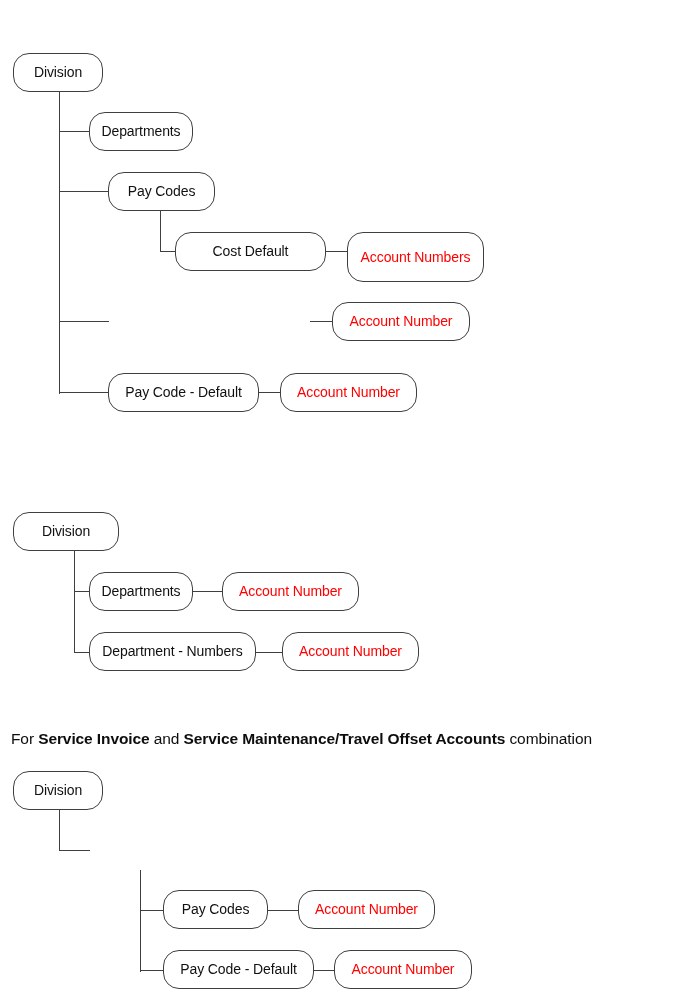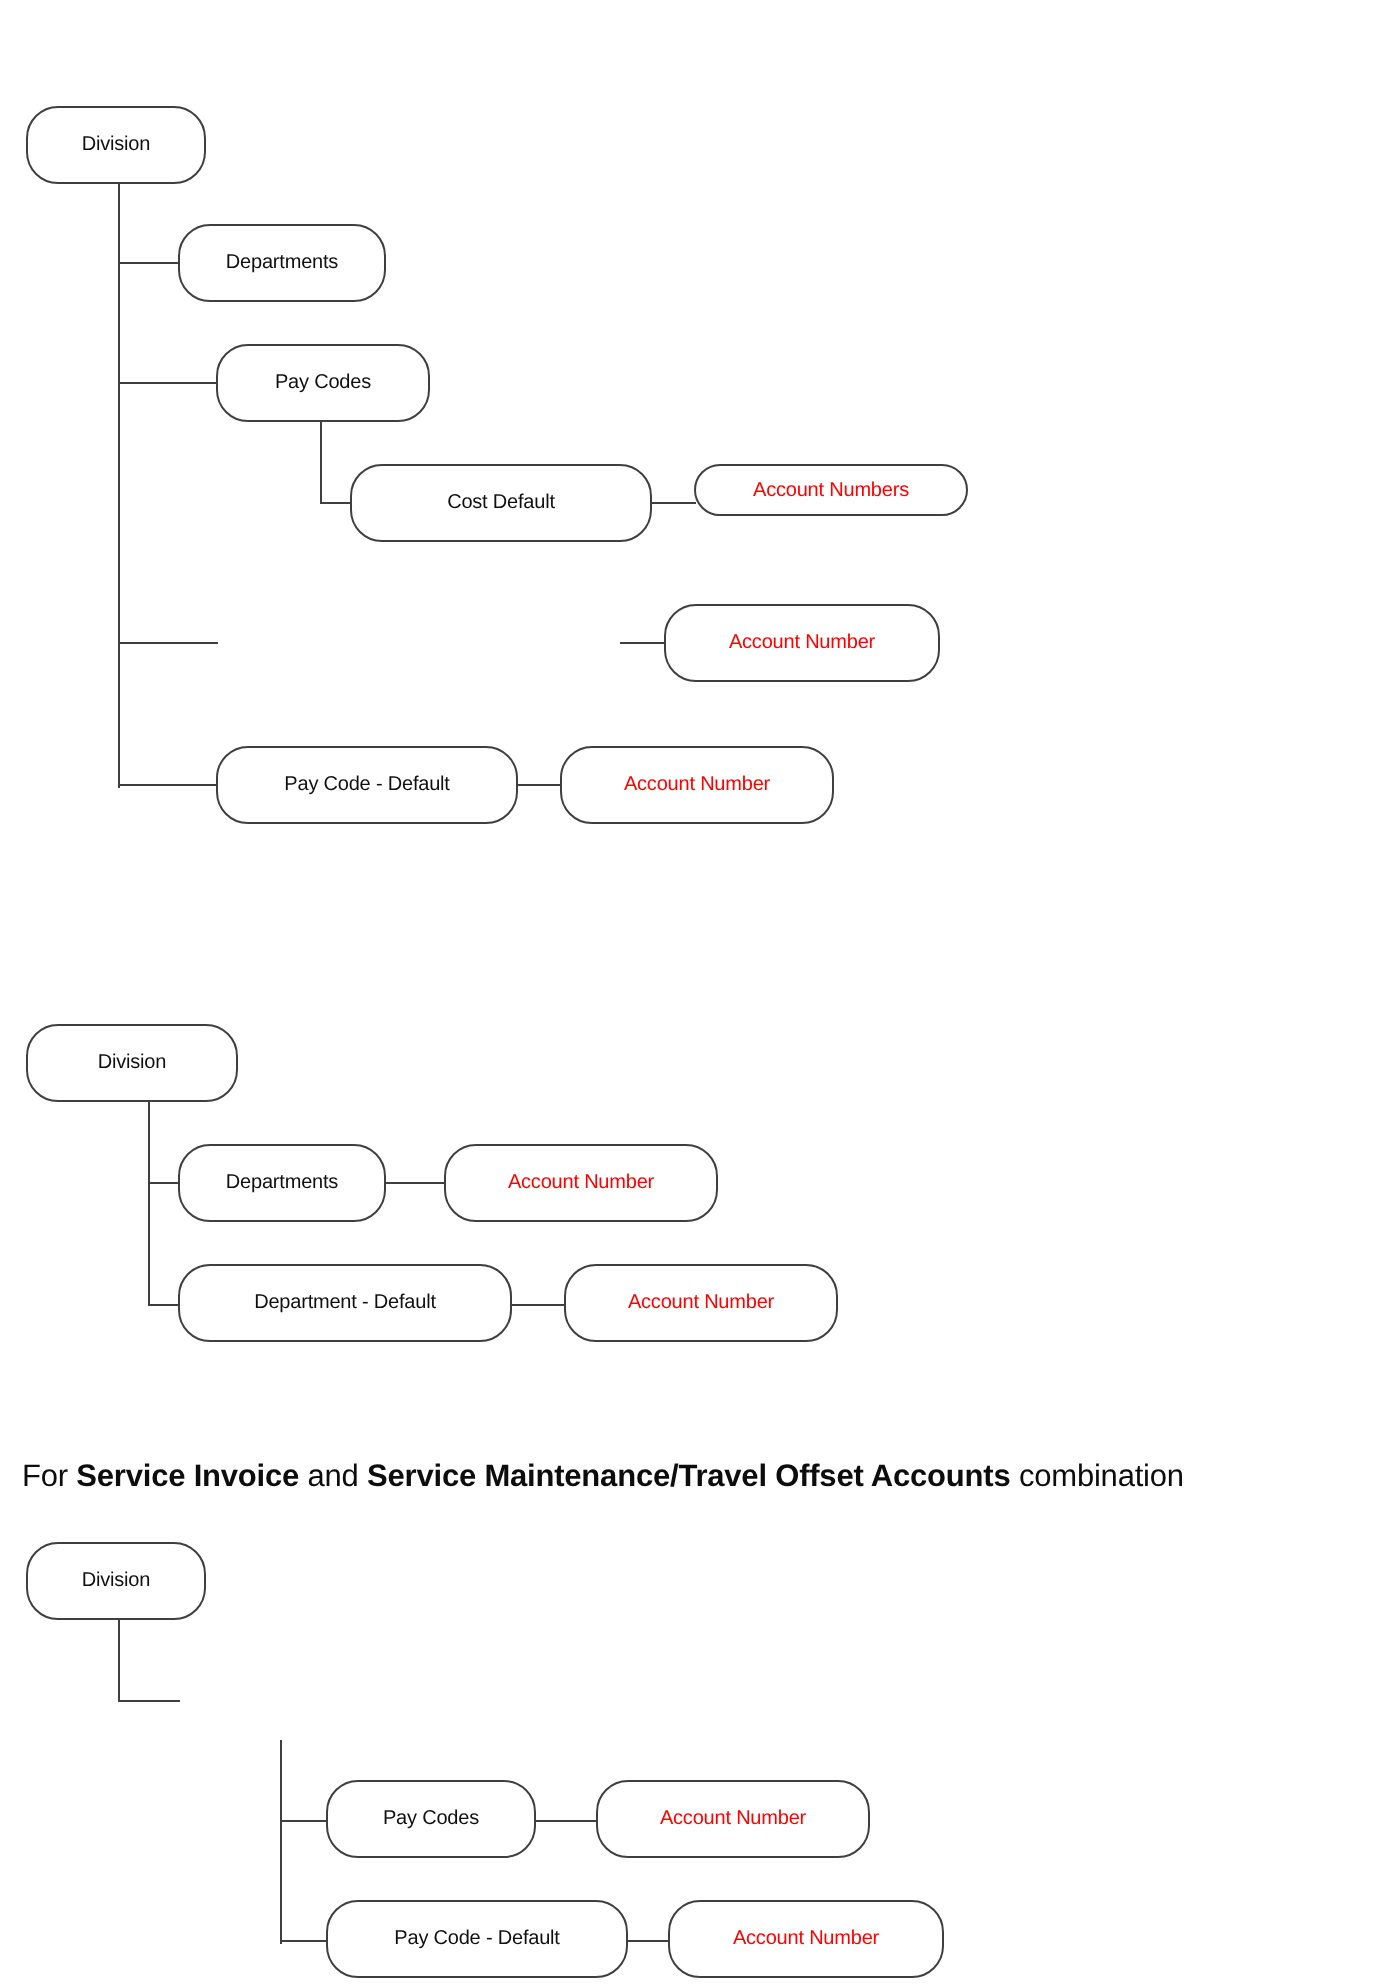--- a/index.html
+++ b/index.html
@@ -35,21 +35,21 @@
   }
   .node {
     position: absolute;
     box-sizing: border-box;
     border: 1.2px solid #3f3f3f;
     border-radius: 16px;
     background: #ffffff;
     display: flex;
     align-items: center;
     justify-content: center;
-    font-size: 10px;
+    font-size: 14px;
     line-height: 15px;
     color: #101010;
     white-space: nowrap;
     letter-spacing: -0.1px;
     z-index: 2;
   }
   .node.accent {
     color: #ff0000;
   }
   .connector {
@@ -78,36 +78,36 @@
   <div class="connector h" style="left:326px; top:251px; width:22px;"></div>
   <div class="connector h" style="left:59px; top:321px; width:50px;"></div>
   <div class="connector h" style="left:310px; top:321px; width:23px;"></div>
   <div class="connector h" style="left:59px; top:392px; width:50px;"></div>
   <div class="connector h" style="left:259px; top:392px; width:22px;"></div>
 
   <div class="node" style="left:13px; top:53px; width:90px; height:39px;">Division</div>
   <div class="node" style="left:89px; top:112px; width:104px; height:39px;">Departments</div>
   <div class="node" style="left:108px; top:172px; width:107px; height:39px;">Pay Codes</div>
   <div class="node" style="left:175px; top:232px; width:151px; height:39px;">Cost Default</div>
-  <div class="node accent" style="left:347px; top:232px; width:137px; height:26px;">Account Numbers</div>
+  <div class="node accent" style="left:347px; top:232px; width:137px; height:50px;">Account Numbers</div>
   <div class="node accent" style="left:332px; top:302px; width:138px; height:39px;">Account Number</div>
   <div class="node" style="left:108px; top:373px; width:151px; height:39px;">Pay Code - Default</div>
   <div class="node accent" style="left:280px; top:373px; width:137px; height:39px;">Account Number</div>
 
 
   <div class="connector v" style="left:74px; top:551px; height:102px;"></div>
   <div class="connector h" style="left:74px; top:591px; width:16px;"></div>
   <div class="connector h" style="left:193px; top:591px; width:30px;"></div>
   <div class="connector h" style="left:74px; top:652px; width:16px;"></div>
   <div class="connector h" style="left:256px; top:652px; width:27px;"></div>
 
   <div class="node" style="left:13px; top:512px; width:106px; height:39px;">Division</div>
   <div class="node" style="left:89px; top:572px; width:104px; height:39px;">Departments</div>
   <div class="node accent" style="left:222px; top:572px; width:137px; height:39px;">Account Number</div>
-  <div class="node" style="left:89px; top:632px; width:167px; height:39px;">Department - Default</div>
+  <div class="node" style="left:89px; top:632px; width:167px; height:39px;">Department - Numbers</div>
   <div class="node accent" style="left:282px; top:632px; width:137px; height:39px;">Account Number</div>
 
   <div class="section-header" style="left:11px; top:729px;">
     <span class="n">For </span><span class="b">Service Invoice</span><span class="n"> and </span><span class="b">Service Maintenance/Travel Offset Accounts</span><span class="n"> combination</span>
   </div>
 
   <div class="connector v" style="left:59px; top:810px; height:41px;"></div>
   <div class="connector h" style="left:59px; top:850px; width:31px;"></div>
   <div class="connector v" style="left:140px; top:870px; height:102px;"></div>
   <div class="connector h" style="left:140px; top:910px; width:24px;"></div>

